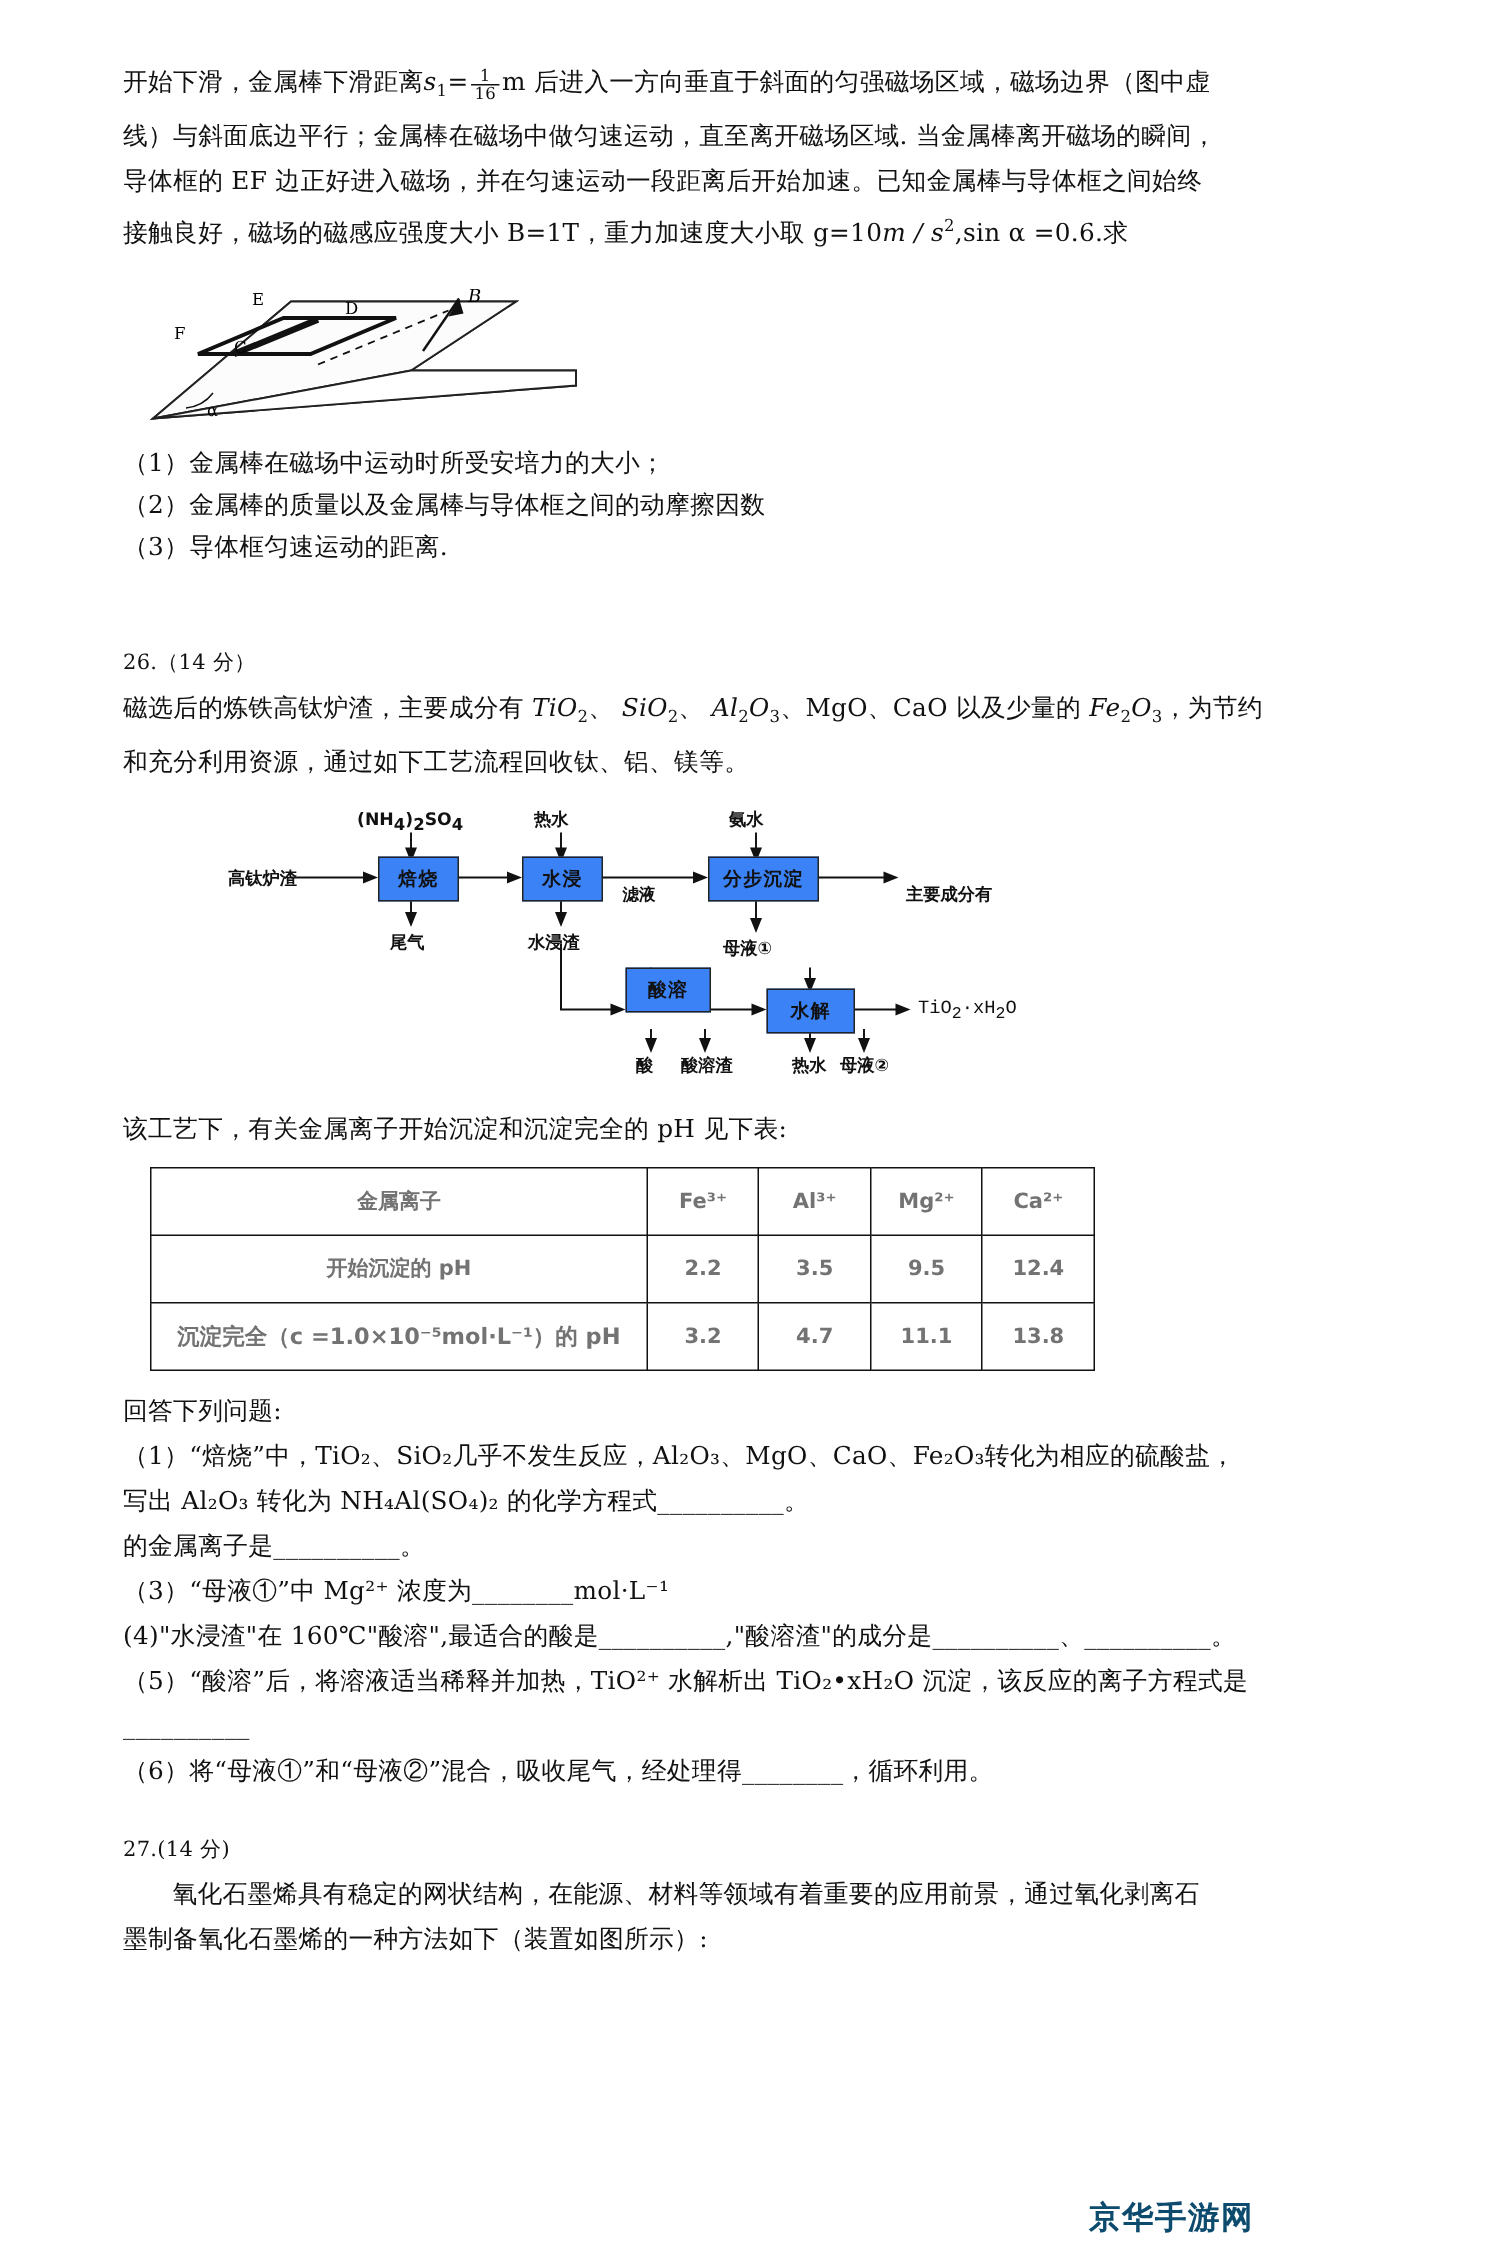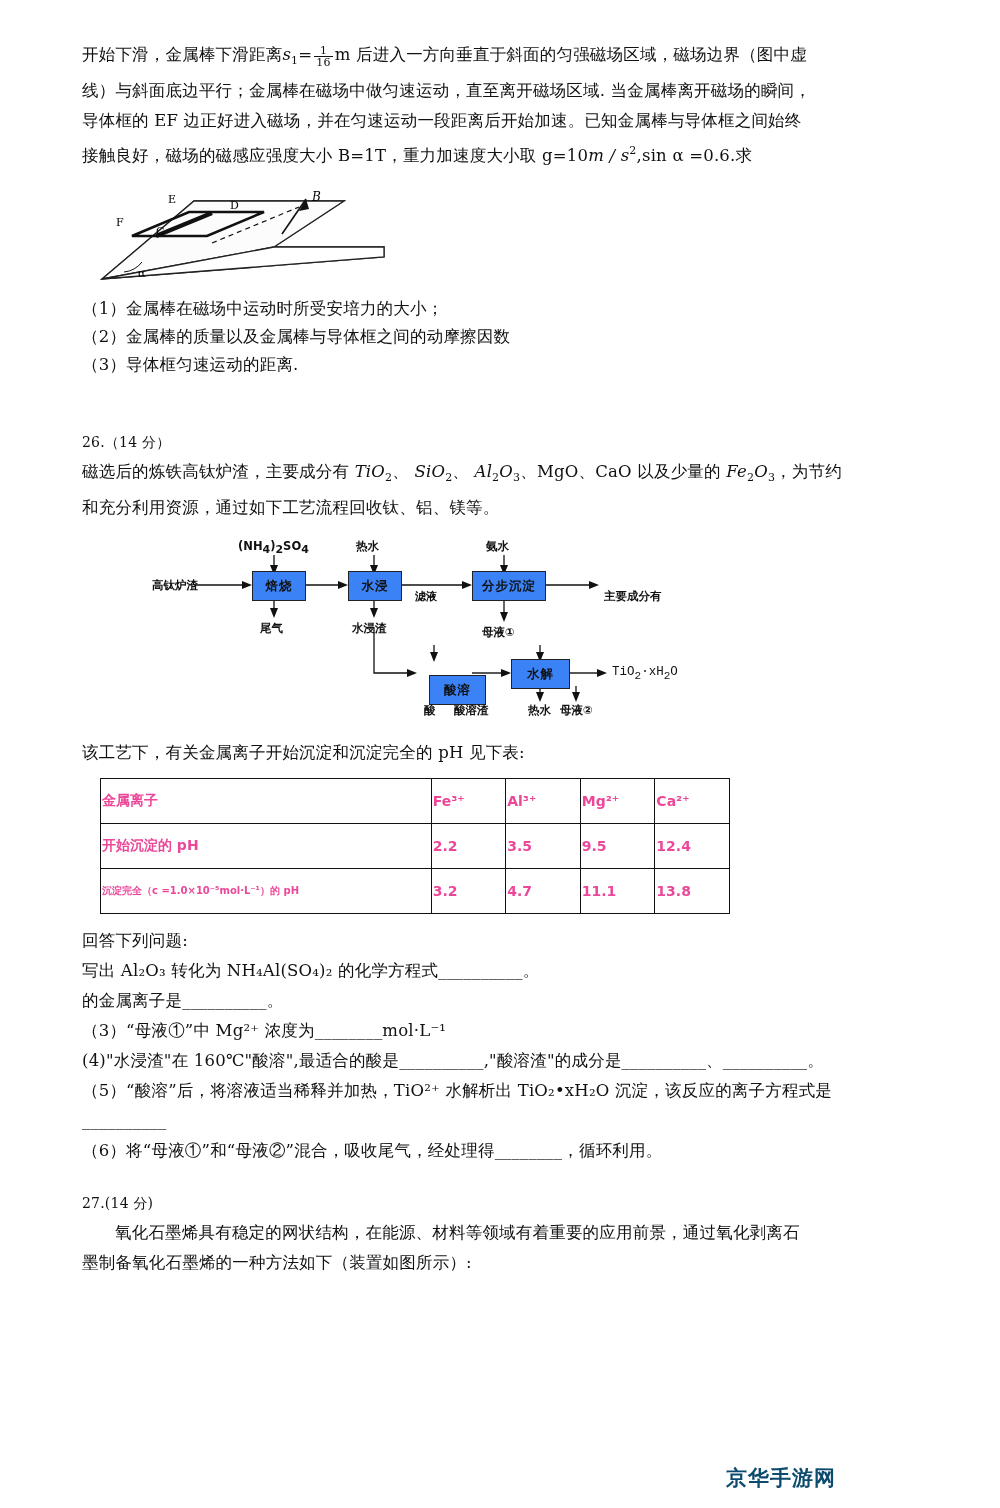--- a/index.html
+++ b/index.html
@@ -100,27 +100,28 @@
   .tbl-wrap {
     margin: 10px 0 0 18px;
   }
   table.ph {
     border-collapse: collapse;
     font-family: "DejaVu Sans", "Liberation Sans", sans-serif;
     width: 630px;
   }
   table.ph td {
     border: 1.4px solid #111;
+    text-align: center;
     font-size: 14px;
     height: 42px;
     font-weight: bold;
-    color: #ec4899;
+    color: #737373;
   }
   table.ph td.left { width: 330px; }
-  table.ph td.small { font-size: 10px; font-weight: bold;}
+  table.ph td.small { font-size: 15px; font-weight: bold;}
   table.ph td.val { width: 72px; font-size: 14px; font-weight: bold;}
 
   .watermark {
     position: absolute;
     right: 18px;
     bottom: 16px;
     font-family: "DejaVu Sans", "Liberation Sans", sans-serif;
     font-size: 21px;
     font-weight: bold;
     color: #0c4a6e;
@@ -238,21 +239,21 @@
         <line x1="388" y1="153" x2="388" y2="162" stroke="#111" stroke-width="1.3"></line>
         <polygon points="388,169 384,159 392,159" fill="#111"></polygon>
         <line x1="424" y1="153" x2="424" y2="162" stroke="#111" stroke-width="1.3"></line>
         <polygon points="424,169 420,159 428,159" fill="#111"></polygon>
       </svg>
 
       <div class="lbl" style="left:0px;top:45px;">高钛炉渣</div>
       <div class="box" style="left:100px;top:38px;width:52px;height:28px;">焙烧</div>
       <div class="box" style="left:196px;top:38px;width:52px;height:28px;">水浸</div>
       <div class="box" style="left:320px;top:38px;width:72px;height:28px;">分步沉淀</div>
-      <div class="box" style="left:265px;top:142px;width:55px;height:28px;margin-left:12px;">酸溶</div>
+      <div class="box" style="left:265px;top:112px;width:55px;height:28px;">酸溶</div>
       <div class="box" style="left:359px;top:126px;width:57px;height:28px;">水解</div>
 
       <div class="lbl" style="left:86px;top:6px;"><span>(NH</span><span class="sub">4</span><span>)</span><span class="sub">2</span><span>SO</span><span class="sub">4</span></div>
       <div class="lbl" style="left:204px;top:6px;">热水</div>
       <div class="lbl" style="left:334px;top:6px;">氨水</div>
       <div class="lbl small" style="left:263px;top:56px;">滤液</div>
       <div class="lbl" style="left:452px;top:56px;">主要成分有</div>
       <div class="lbl" style="left:330px;top:92px;">母液①</div>
       <div class="lbl" style="left:108px;top:88px;">尾气</div>
       <div class="lbl" style="left:200px;top:88px;">水浸渣</div>
@@ -287,20 +288,21 @@
           <td class="val">3.2</td>
           <td class="val">4.7</td>
           <td class="val">11.1</td>
           <td class="val">13.8</td>
         </tr>
       </tbody>
         </table>
     </div>
 
     <p style="margin-top:12px;">回答下列问题:</p>
+    <p>（1）“焙烧”中，TiO₂、SiO₂几乎不发生反应，Al₂O₃、MgO、CaO、Fe₂O₃转化为相应的硫酸盐，</p>
     <p>写出 Al₂O₃ 转化为 NH₄Al(SO₄)₂ 的化学方程式__________。</p>
     <p>的金属离子是__________。</p>
     <p>（3）“母液①”中 Mg²⁺ 浓度为________mol·L⁻¹</p>
     <p>(4)"水浸渣"在 160℃"酸溶",最适合的酸是__________,"酸溶渣"的成分是__________、__________。</p>
     <p>（5）“酸溶”后，将溶液适当稀释并加热，TiO²⁺ 水解析出 TiO₂•xH₂O 沉淀，该反应的离子方程式是</p>
     <p>__________</p>
     <p>（6）将“母液①”和“母液②”混合，吸收尾气，经处理得________，循环利用。</p>
 
     <p class="section-head">27.(14 分)</p>
     <p style="text-indent:2em;">氧化石墨烯具有稳定的网状结构，在能源、材料等领域有着重要的应用前景，通过氧化剥离石</p>

